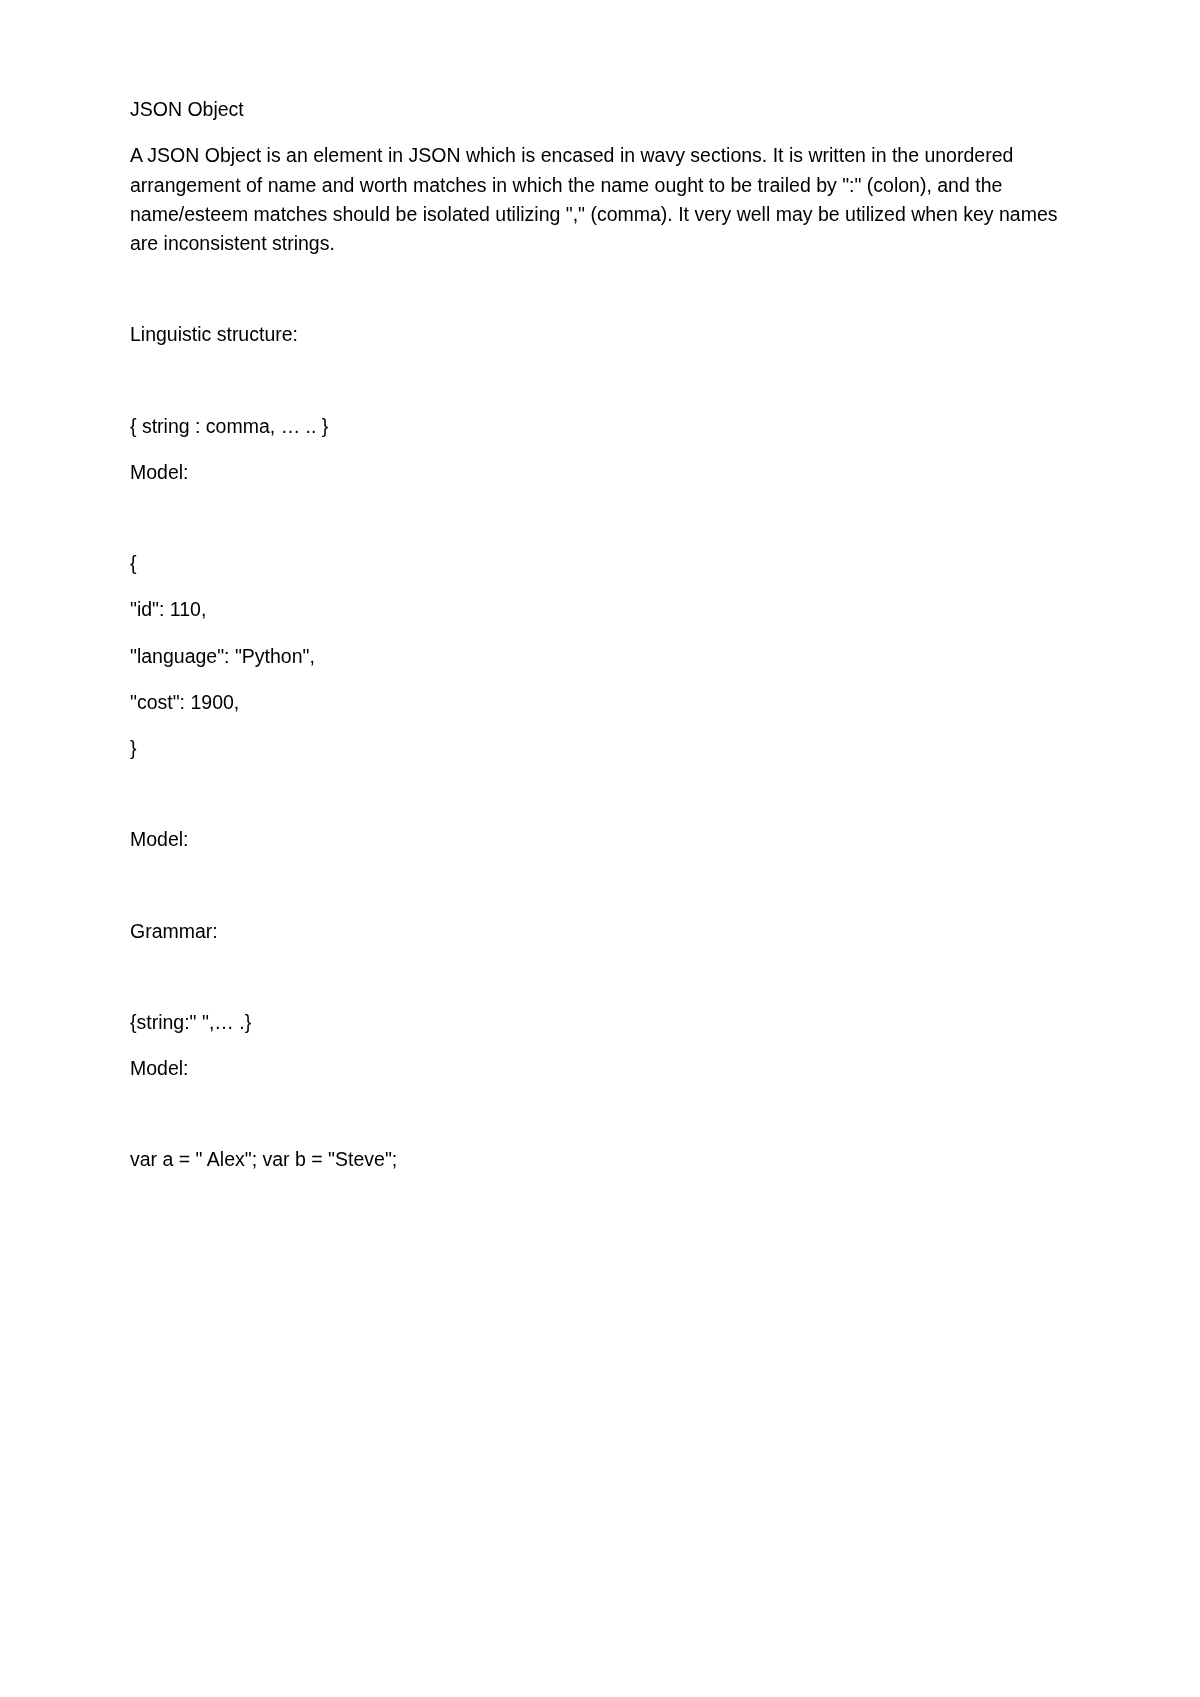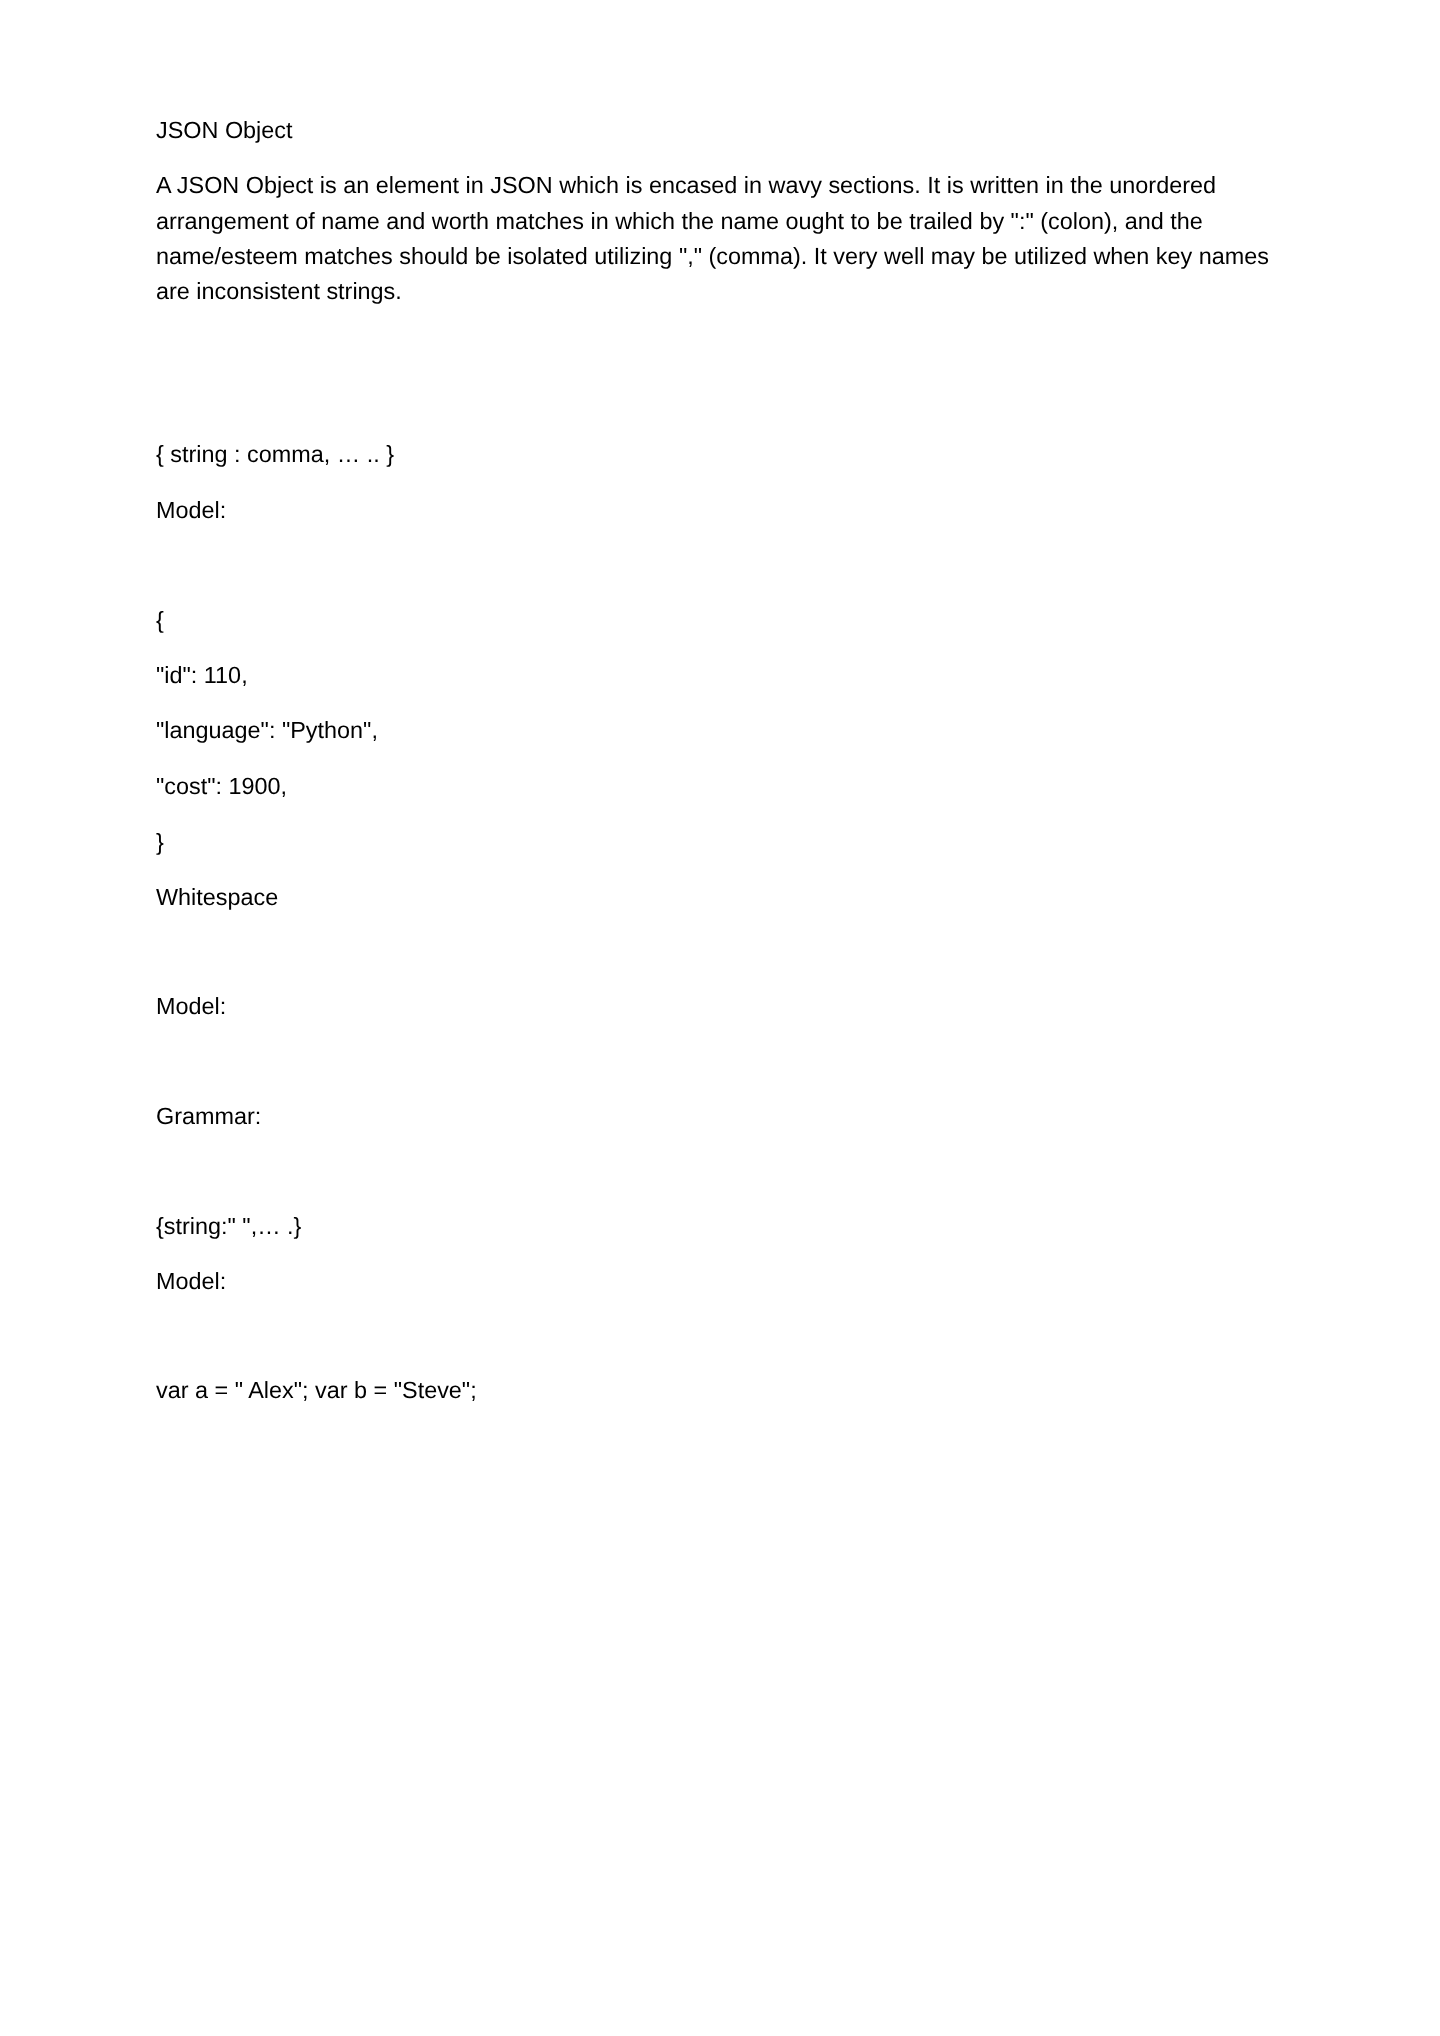--- a/index.html
+++ b/index.html
@@ -29,34 +29,34 @@
   </style>
 </head>
 <body>
 
 <div class="content">
   <p>JSON Object</p>
   <p>A JSON Object is an element in JSON which is encased in wavy sections. It is written in the unordered arrangement of name and worth matches in which the name ought to be trailed by ":" (colon), and the name/esteem matches should be isolated utilizing "," (comma). It very well may be utilized when key names are inconsistent strings.</p>
 
   <div class="gap-medium"></div>
 
+  <p>Linguistic structure:</p>
 
   <div class="gap-medium"></div>
 
   <p>{ string : comma, … .. }</p>
   <p>Model:</p>
 
   <div class="gap-medium"></div>
 
   <p>{</p>
   <p>"id": 110,</p>
   <p>"language": "Python",</p>
   <p>"cost": 1900,</p>
   <p>}</p>
-  <p>Whitespace</p>
 
   <div class="gap-medium"></div>
 
   <p>Model:</p>
 
   <div class="gap-medium"></div>
 
   <p>Grammar:</p>
 
   <div class="gap-medium"></div>

